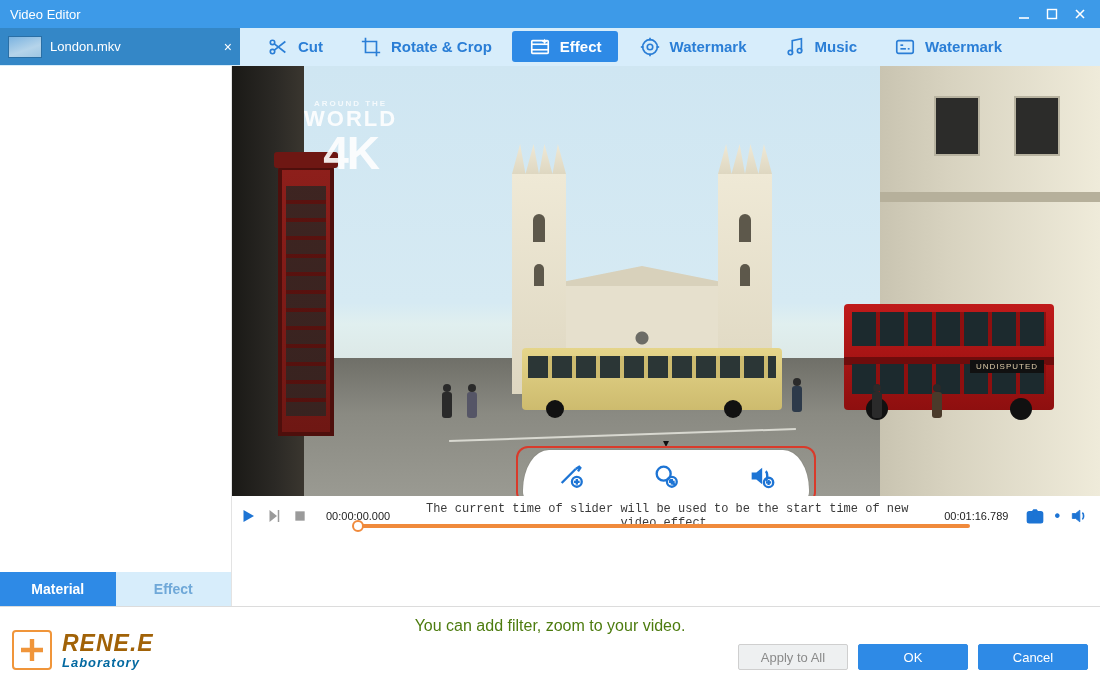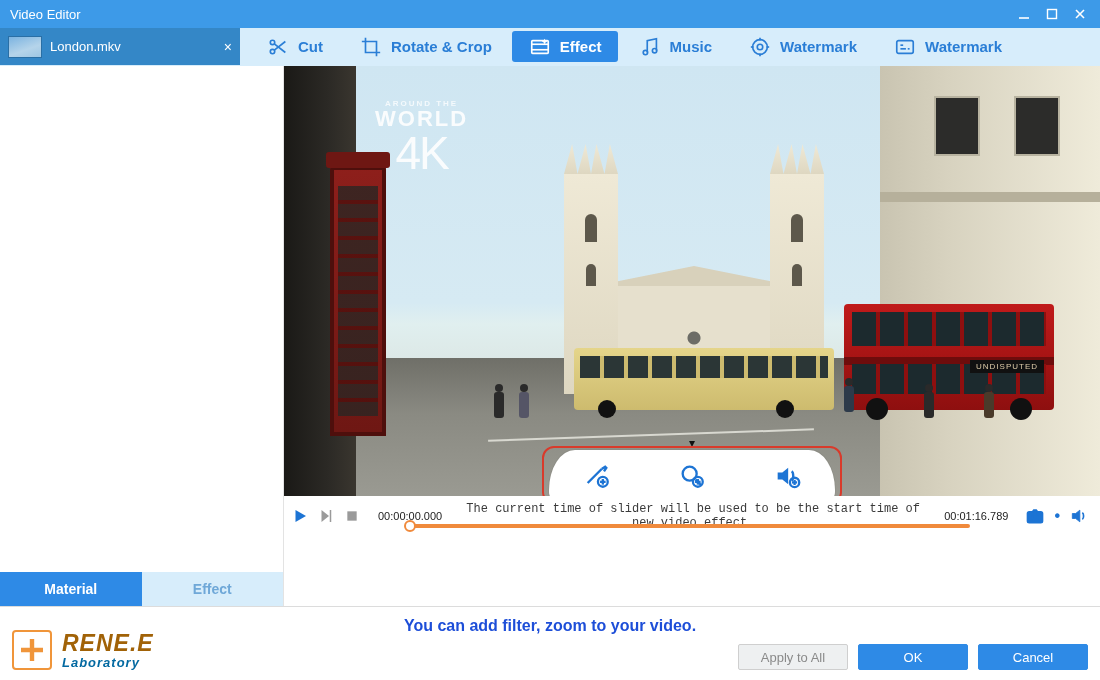--- a/index.html
+++ b/index.html
@@ -19,21 +19,21 @@
 
   .tools { flex: 1; display: flex; align-items: stretch; padding: 0 8px; gap: 0; }
   .tool { display: flex; align-items: center; gap: 8px; padding: 0 16px; color: #2a7ed6; font-size: 15px; font-weight: 600; cursor: pointer; border-radius: 3px; margin: 3px 2px; }
   .tool.active { background: #2e8ae6; color: #fff; }
   .tool .ticon { width: 24px; height: 24px; display: flex; align-items: center; justify-content: center; }
   .tool .ticon svg { stroke: #2a7ed6; }
   .tool.active .ticon svg { stroke: #fff; }
 
   
   .main { display: flex; height: calc(100% - 28px - 38px - 74px); }
-  .sidebar { width: 284px; background: #ffffff; border-right: 1px solid #e3e3e3; display: flex; flex-direction: column; }
+  .sidebar { width: 232px; background: #ffffff; border-right: 1px solid #e3e3e3; display: flex; flex-direction: column; }
   .sidebar-fill { flex: 1; }
   .sidebar-tabs { display: flex; height: 34px; }
   .sidebar-tab { flex: 1; display: flex; align-items: center; justify-content: center; font-size: 14px; font-weight: 600; cursor: pointer; }
   .sidebar-tab.mat { background: #2e8ae6; color: #fff; }
   .sidebar-tab.eff { background: #d7edfb; color: #6fa8d8; }
 
   .preview-col { flex: 1; display: flex; flex-direction: column; background: #fff; }
 
   
   .video-wrap { background: #000; margin: 0; position: relative; height: 430px; display: flex; align-items: center; justify-content: center; }
@@ -74,24 +74,24 @@
   .coach { position:absolute; left:290px; bottom:86px; width:260px; height:62px; background:linear-gradient(#e5d58a,#cdbb6e); border-radius:4px; }
   .coach .wins{position:absolute;left:6px;right:6px;top:8px;height:22px;background:repeating-linear-gradient(90deg,#2b3636 0 20px,#cdbb6e 20px 24px);}
   .coach .wheel{position:absolute;bottom:-8px;width:18px;height:18px;background:#111;border-radius:50%;}
   .coach .cA{left:24px;} .coach .cB{right:40px;}
   
   .ped{position:absolute;bottom:78px;width:10px;height:26px;background:#2a2a2a;border-radius:3px;}
   .ped::before{content:"";position:absolute;left:1px;top:-8px;width:8px;height:8px;border-radius:50%;background:#2a2a2a;}
   .p1{left:210px;} .p2{left:235px;background:#556;} .p3{left:560px;bottom:84px;background:#2d3a4a;}
   .p4{left:640px;} .p5{left:700px;background:#4a3a2a;}
   
-  .wm { position:absolute; left:72px; top:34px; color:#fff; opacity:.9; font-weight:700; text-align:center; line-height:1;margin-left:19px; }
+  .wm { position:absolute; left:72px; top:34px; color:#fff; opacity:.9; font-weight:700; text-align:center; line-height:1; }
   .wm .small{font-size:8px; letter-spacing:2px; opacity:.85;}
   .wm .big{font-size:22px; letter-spacing:2px;}
-  .wm .k4{font-size:46px; font-weight:400; letter-spacing:-2px;}
+  .wm .k4{font-size:46px; font-weight:700; letter-spacing:-2px;}
 
   
   .tray { position: absolute; left: 50%; transform: translateX(-50%); bottom: -6px; width: 286px; height: 52px; background: #fff; border-radius: 26px 26px 10px 10px / 40px 40px 10px 10px; box-shadow: 0 0 0 1px rgba(0,0,0,.04); display: flex; align-items: center; justify-content: space-around; }
   .tray-outline { position:absolute; left:50%; transform:translateX(-50%); bottom:-8px; width:300px; height:58px; border:2px solid #d93a2b; border-radius:12px; pointer-events:none; }
   .tray-handle { position:absolute; left:50%; transform:translateX(-50%); bottom:46px; color:#111; font-size:12px; }
   .tray .tbtn { width:38px; height:38px; display:flex; align-items:center; justify-content:center; cursor:pointer; }
   .tray svg { stroke:#1d74d4; }
 
   
   .timeline { height: 40px; display: flex; align-items: center; padding: 0 10px 0 6px; gap: 16px; position: relative; }
@@ -101,21 +101,21 @@
   .hint { flex:1; text-align:center; font-size:12px; color:#3a3a3a;font-family:Liberation Mono, monospace; }
   .track { position:absolute; left:126px; right:130px; bottom:8px; height:4px; background:#f08a3c; border-radius:2px; }
   .track .knob { position:absolute; left:0; top:50%; transform:translate(-50%,-50%); width:12px; height:12px; border-radius:50%; background:#fff; border:2px solid #f08a3c; }
   .rt-icons { display:flex; align-items:center; gap:6px; }
   .rt-icons .ri{ width:22px; height:22px; display:flex; align-items:center; justify-content:center; cursor:pointer;}
   .rt-icons svg{ stroke:#1d74d4; fill:#1d74d4; }
   .sep-dash { color:#1d74d4; padding:0 2px; font-weight:700;}
 
   
   .footer { position: absolute; left:0; right:0; bottom:0; height: 74px; border-top: 1px solid #dcdcdc; background: #fff; display:flex; align-items:flex-end; padding: 6px 12px 10px 12px; }
-  .footer-msg { position:absolute; left:0; right:0; top:10px; text-align:center; font-size:16px; color:#1d4ed8;font-weight:bold; }
+  .footer-msg { position:absolute; left:0; right:0; top:10px; text-align:center; font-size:16px; color:#4d7c0f; }
   .brand { display:flex; align-items:center; gap:10px; }
   .brand .logo { width:40px; height:40px; border:2px solid #f0953a; border-radius:4px; background:#fff; display:flex; align-items:center; justify-content:center; }
   .brand .logo .plus { width:22px; height:22px; background:#f0953a; clip-path: polygon(40% 0,60% 0,60% 40%,100% 40%,100% 60%,60% 60%,60% 100%,40% 100%,40% 60%,0 60%,0 40%,40% 40%); }
   .brand-text .l1 { color:#a16207; font-weight:800; font-style:italic; font-size:23px; letter-spacing:1px; }
   .brand-text .l2 { color:#0369a1; font-weight:700; font-style:italic; font-size:13px; letter-spacing:1px; margin-top:-2px; }
   .footer-spacer { flex:1; }
   .btn { height:26px; min-width:110px; border:1px solid; border-radius:2px; font-size:13px; display:flex; align-items:center; justify-content:center; cursor:pointer; margin-left:10px; }
   .btn.ghost { background:#eef0f1; color:#8a8a8a; border-color:#cfcfcf; }
   .btn.primary { background:#2e8ae6; color:#fff; border-color:#2e8ae6; }
 
@@ -178,39 +178,39 @@
             <line x1="3" y1="9" x2="21" y2="9"></line>
             <line x1="3" y1="15" x2="21" y2="15"></line>
             <path d="M17 3l1 2 2 1-2 1-1 2-1-2-2-1 2-1z" fill="#fff" stroke="none"></path>
           </svg>
       </span>
       <span>Effect</span>
     </div>
     <div class="tool">
       <span class="ticon">
         <svg width="22" height="22" viewBox="0 0 24 24" fill="none" stroke-width="1.8">
-            <path d="M9 18V5l10-2v13"></path>
-            <circle cx="7" cy="18" r="2.4"></circle>
-            <circle cx="17" cy="16" r="2.4"></circle>
-          </svg>
-      </span>
-      <span>Music</span>
-    </div>
-    <div class="tool">
-      <span class="ticon">
-        <svg width="22" height="22" viewBox="0 0 24 24" fill="none" stroke-width="1.8">
             <circle cx="12" cy="12" r="8"></circle>
             <circle cx="12" cy="12" r="3"></circle>
             <line x1="12" y1="2" x2="12" y2="5"></line>
             <line x1="12" y1="19" x2="12" y2="22"></line>
             <line x1="2" y1="12" x2="5" y2="12"></line>
             <line x1="19" y1="12" x2="22" y2="12"></line>
           </svg>
       </span>
       <span>Watermark</span>
+    </div>
+    <div class="tool">
+      <span class="ticon">
+        <svg width="22" height="22" viewBox="0 0 24 24" fill="none" stroke-width="1.8">
+            <path d="M9 18V5l10-2v13"></path>
+            <circle cx="7" cy="18" r="2.4"></circle>
+            <circle cx="17" cy="16" r="2.4"></circle>
+          </svg>
+      </span>
+      <span>Music</span>
     </div>
     <div class="tool">
       <span class="ticon">
         <svg width="22" height="22" viewBox="0 0 24 24" fill="none" stroke-width="1.8">
             <rect x="3" y="5" width="18" height="14" rx="2"></rect>
             <line x1="7" y1="14" x2="13" y2="14"></line>
             <line x1="15" y1="14" x2="17" y2="14"></line>
             <line x1="7" y1="10" x2="10" y2="10"></line>
           </svg>
       </span>

